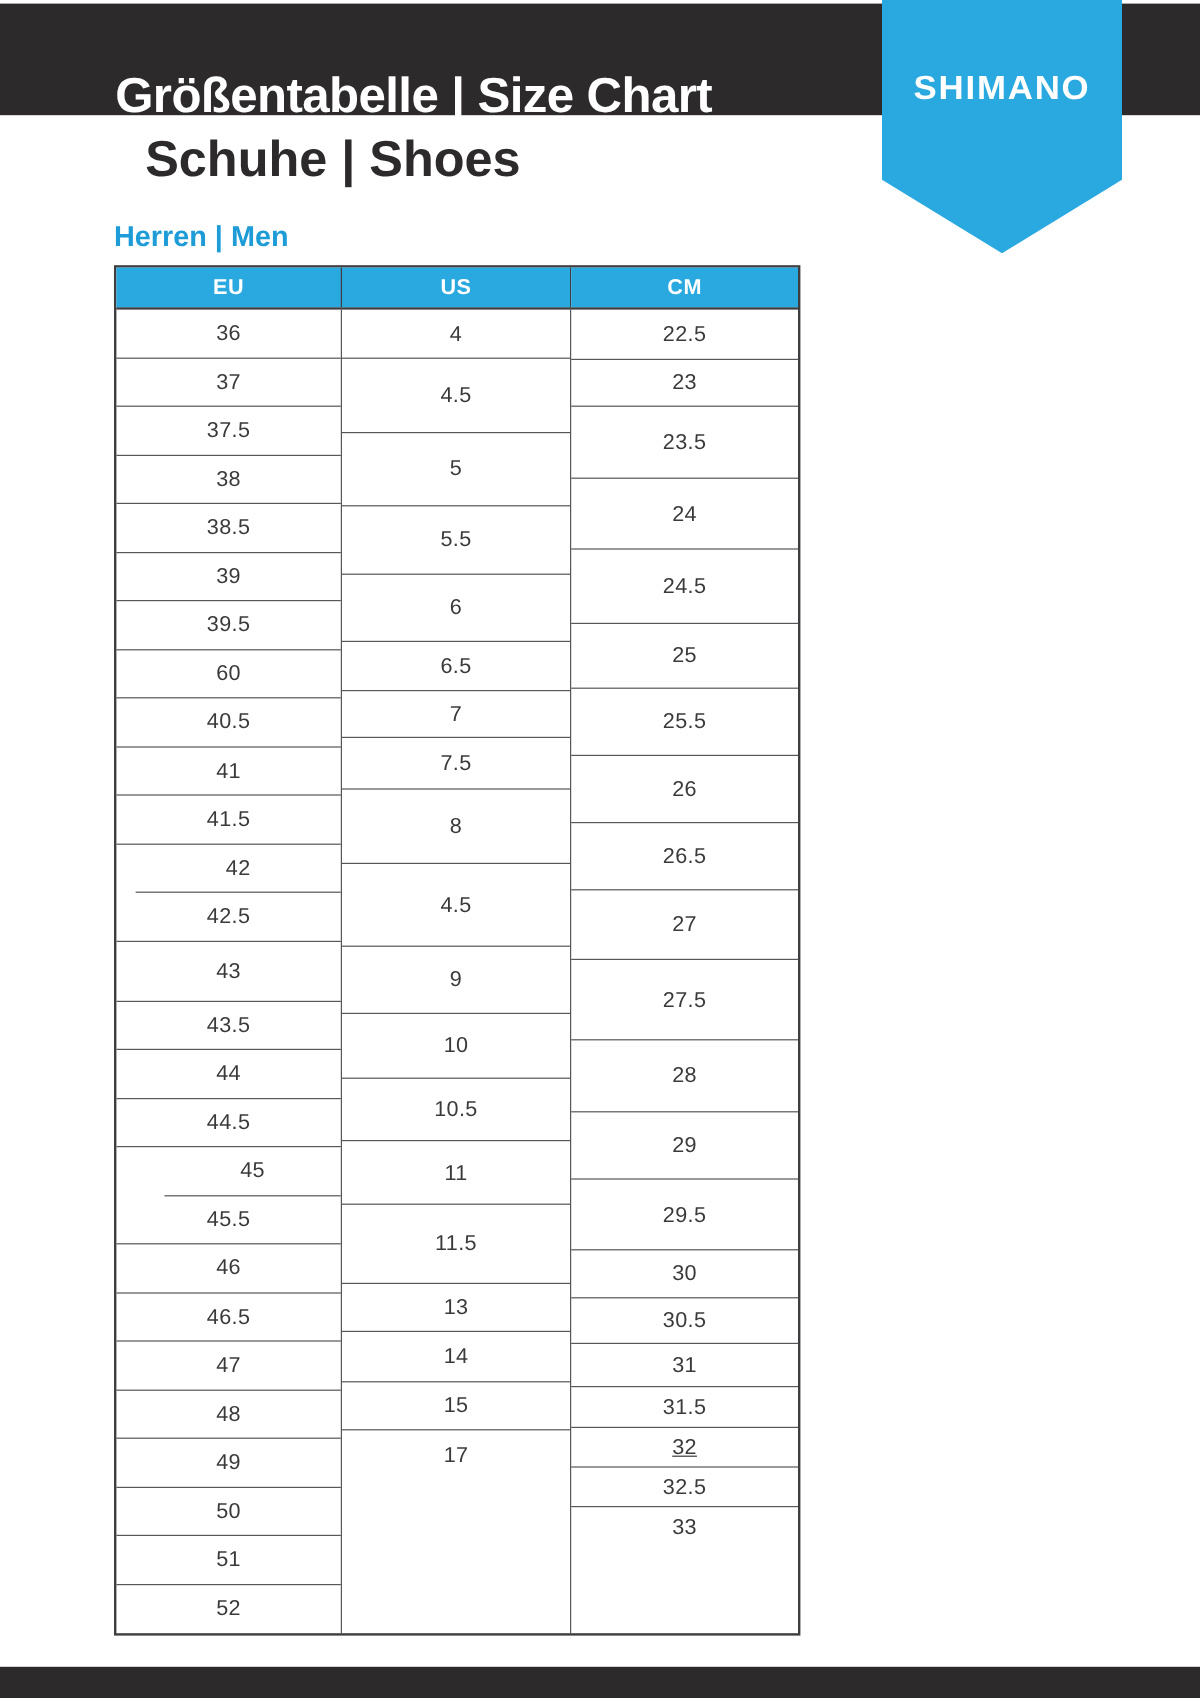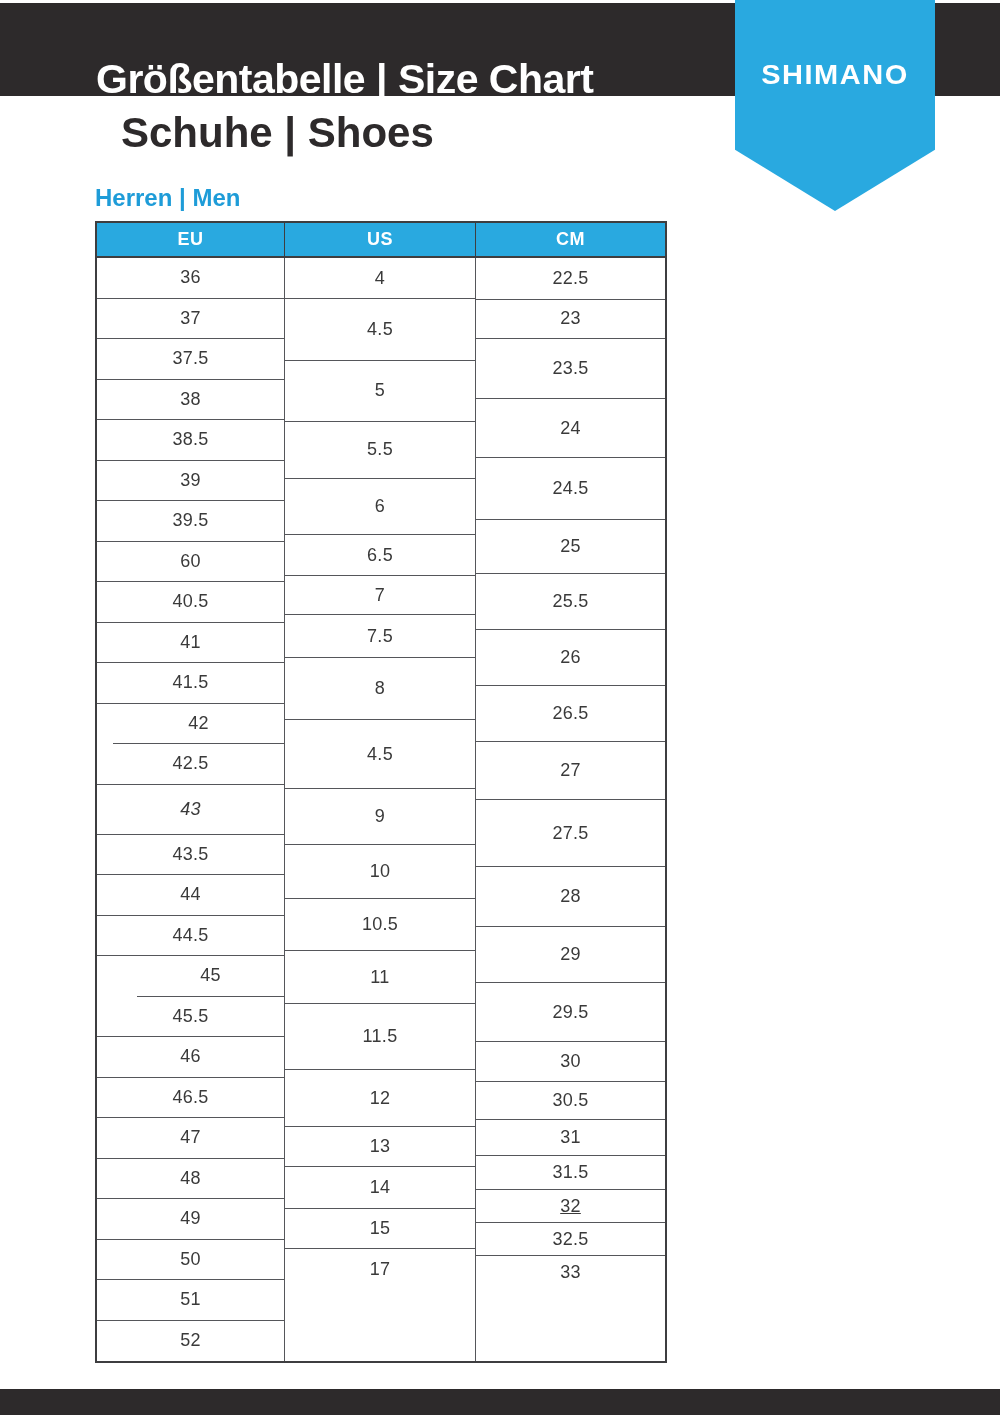--- a/index.html
+++ b/index.html
@@ -59,21 +59,21 @@
           <div class="cell" style="height: 40.5px;">38</div>
           <div class="cell" style="height: 40.5px;">38.5</div>
           <div class="cell" style="height: 40.5px;">39</div>
           <div class="cell" style="height: 40.5px;">39.5</div>
           <div class="cell" style="height: 40.5px;">60</div>
           <div class="cell" style="height: 40.5px;">40.5</div>
           <div class="cell" style="height: 40.5px;">41</div>
           <div class="cell" style="height: 40.5px;">41.5</div>
           <div class="cell" style="height: 40.5px; margin-left: 16px;">42</div>
           <div class="cell" style="height: 40.5px;">42.5</div>
-          <div class="cell" style="height: 50px; font-style: italic;">43</div>
+          <div class="cell" style="height: 50px;">43</div>
           <div class="cell" style="height: 40.5px;">43.5</div>
           <div class="cell" style="height: 40.5px;">44</div>
           <div class="cell" style="height: 40.5px;">44.5</div>
           <div class="cell" style="height: 40.5px; margin-left: 40px;">45</div>
           <div class="cell" style="height: 40.5px;">45.5</div>
           <div class="cell" style="height: 40.5px;">46</div>
           <div class="cell" style="height: 40.5px;">46.5</div>
           <div class="cell" style="height: 40.5px;">47</div>
           <div class="cell" style="height: 40.5px;">48</div>
           <div class="cell" style="height: 40.5px;">49</div>
@@ -90,21 +90,20 @@
           <div class="cell" style="height: 41px;">6.5</div>
           <div class="cell" style="height: 39px;">7</div>
           <div class="cell" style="height: 43px;">7.5</div>
           <div class="cell" style="height: 62px;">8</div>
           <div class="cell" style="height: 69px;">4.5</div>
           <div class="cell" style="height: 56px;">9</div>
           <div class="cell" style="height: 54px;">10</div>
           <div class="cell" style="height: 52px;">10.5</div>
           <div class="cell" style="height: 53px;">11</div>
           <div class="cell" style="height: 66px;">11.5</div>
-          <div class="cell" style="height: 57px;">12</div>
           <div class="cell" style="height: 40px;">13</div>
           <div class="cell" style="height: 42px;">14</div>
           <div class="cell" style="height: 40px;">15</div>
           <div class="cell" style="height: 41.5px;">17</div>
         </div>
         <div class="col" style="width: 189px;">
           <div class="cell" style="height: 41.5px;">22.5</div>
           <div class="cell" style="height: 39.5px;">23</div>
           <div class="cell" style="height: 60px;">23.5</div>
           <div class="cell" style="height: 59px;">24</div>

